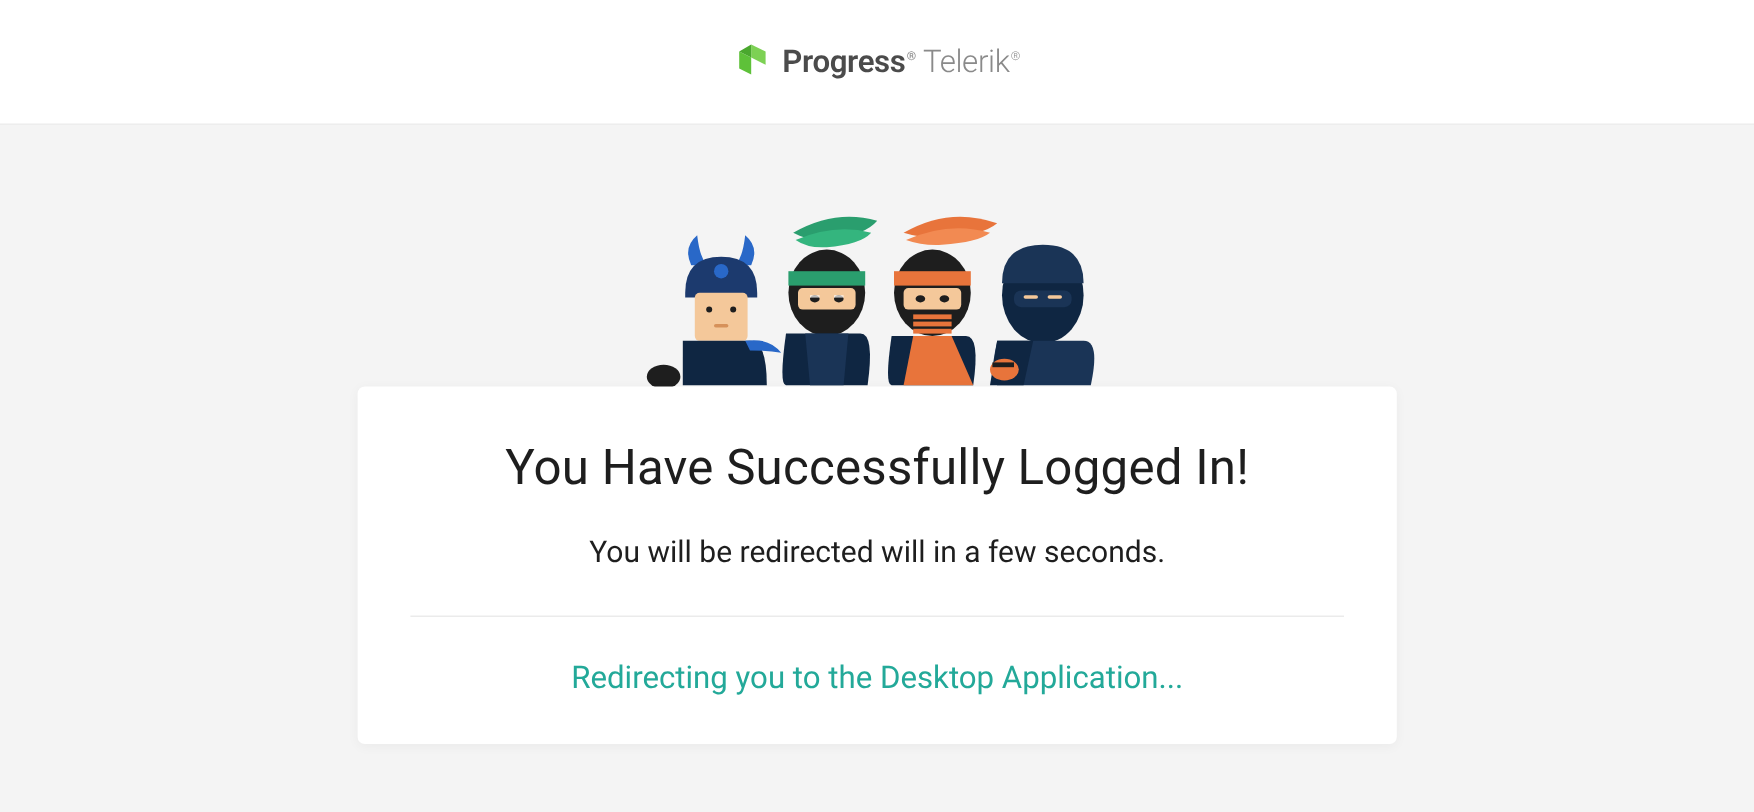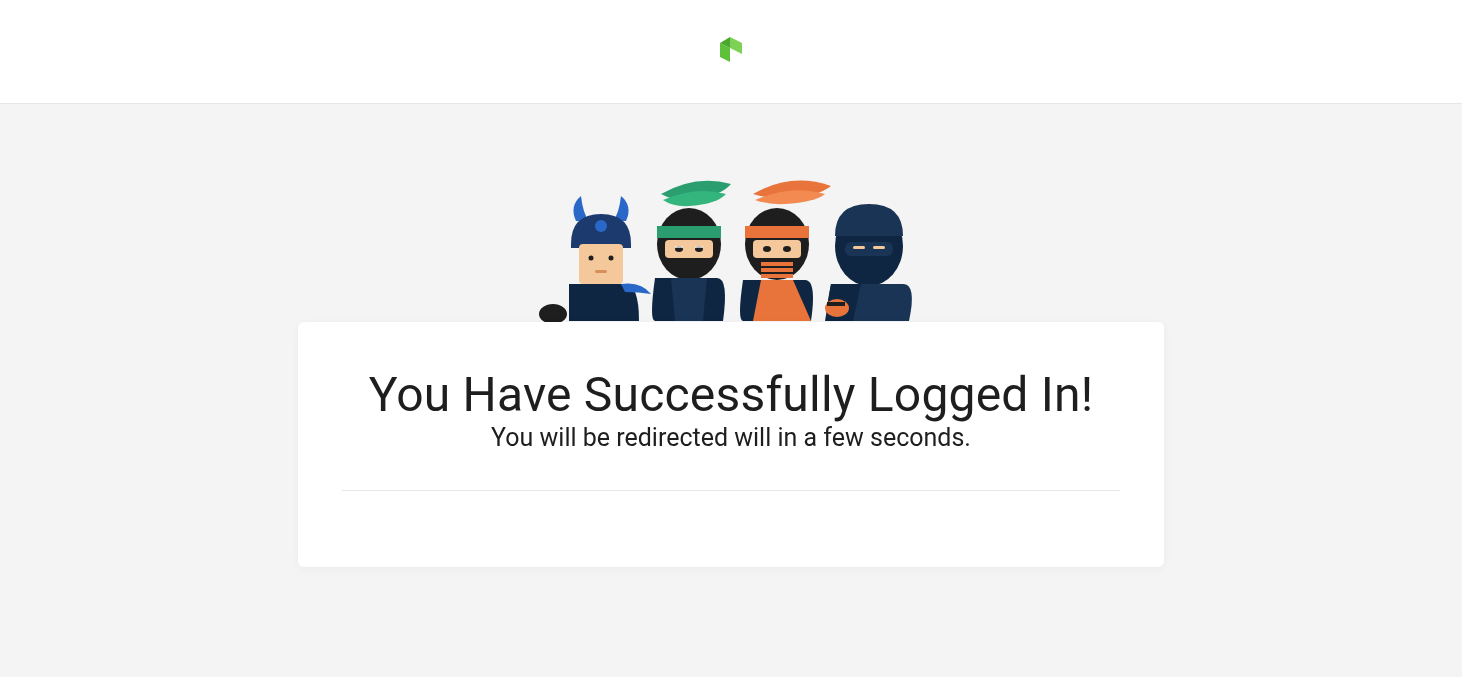--- a/index.html
+++ b/index.html
@@ -69,23 +69,24 @@
       width: 866px;
       border-radius: 6px;
       box-shadow: 0 2px 10px rgba(0,0,0,0.04);
       position: absolute;
       top: 218px;
       z-index: 2;
       padding: 44px 44px 40px 44px;
       text-align: center;
     }
     .card h1 {
-      font-size: 48px;
+      font-size: 41px;
       font-weight: 400;
       color: #1e1e1e;
+      margin-bottom: 32px;
       letter-spacing: 0.2px;
     }
     .card .subtext {
       font-size: 25px;
       font-weight: 400;
       color: #1e1e1e;
       margin-bottom: 38px;
     }
     .divider {
       height: 1px;
@@ -104,20 +105,24 @@
 
 <div class="header">
   <div class="logo-wrap">
     <span>
       <svg width="30" height="30" viewBox="0 0 30 30">
         <path d="M 4 22 L 4 8 L 14 13 L 14 27 Z" fill="#5ec139"></path>
         <path d="M 14 13 L 14 2 L 26 8 L 26 19 Z" fill="#7dd154"></path>
         <path d="M 4 8 L 14 2 L 14 13 Z" fill="#4aa82e"></path>
       </svg>
     </span>
+    <span class="logo-text">
+      <span class="logo-progress"><span>Progress</span><span class="trademark">®</span></span>
+      <span class="logo-telerik"><span>Telerik</span><span class="trademark">®</span></span>
+    </span>
   </div>
 </div>
 
 <div class="content-area">
 
   <div class="illustration">
     <svg width="420" height="160" viewBox="0 0 420 160">
 
       <g>
 
@@ -196,15 +201,16 @@
         <ellipse cx="316" cy="142" rx="12" ry="9" fill="#e8743b"></ellipse>
         <rect x="306" y="136" width="18" height="4" fill="#1e1e1e"></rect>
       </g>
     </svg>
   </div>
 
   <div class="card">
     <h1>You Have Successfully Logged In!</h1>
     <div class="subtext">You will be redirected will in a few seconds.</div>
     <div class="divider"></div>
+    <div class="redirect-msg">Redirecting you to the Desktop Application...</div>
   </div>
 
 </div>
 
 </body></html>

